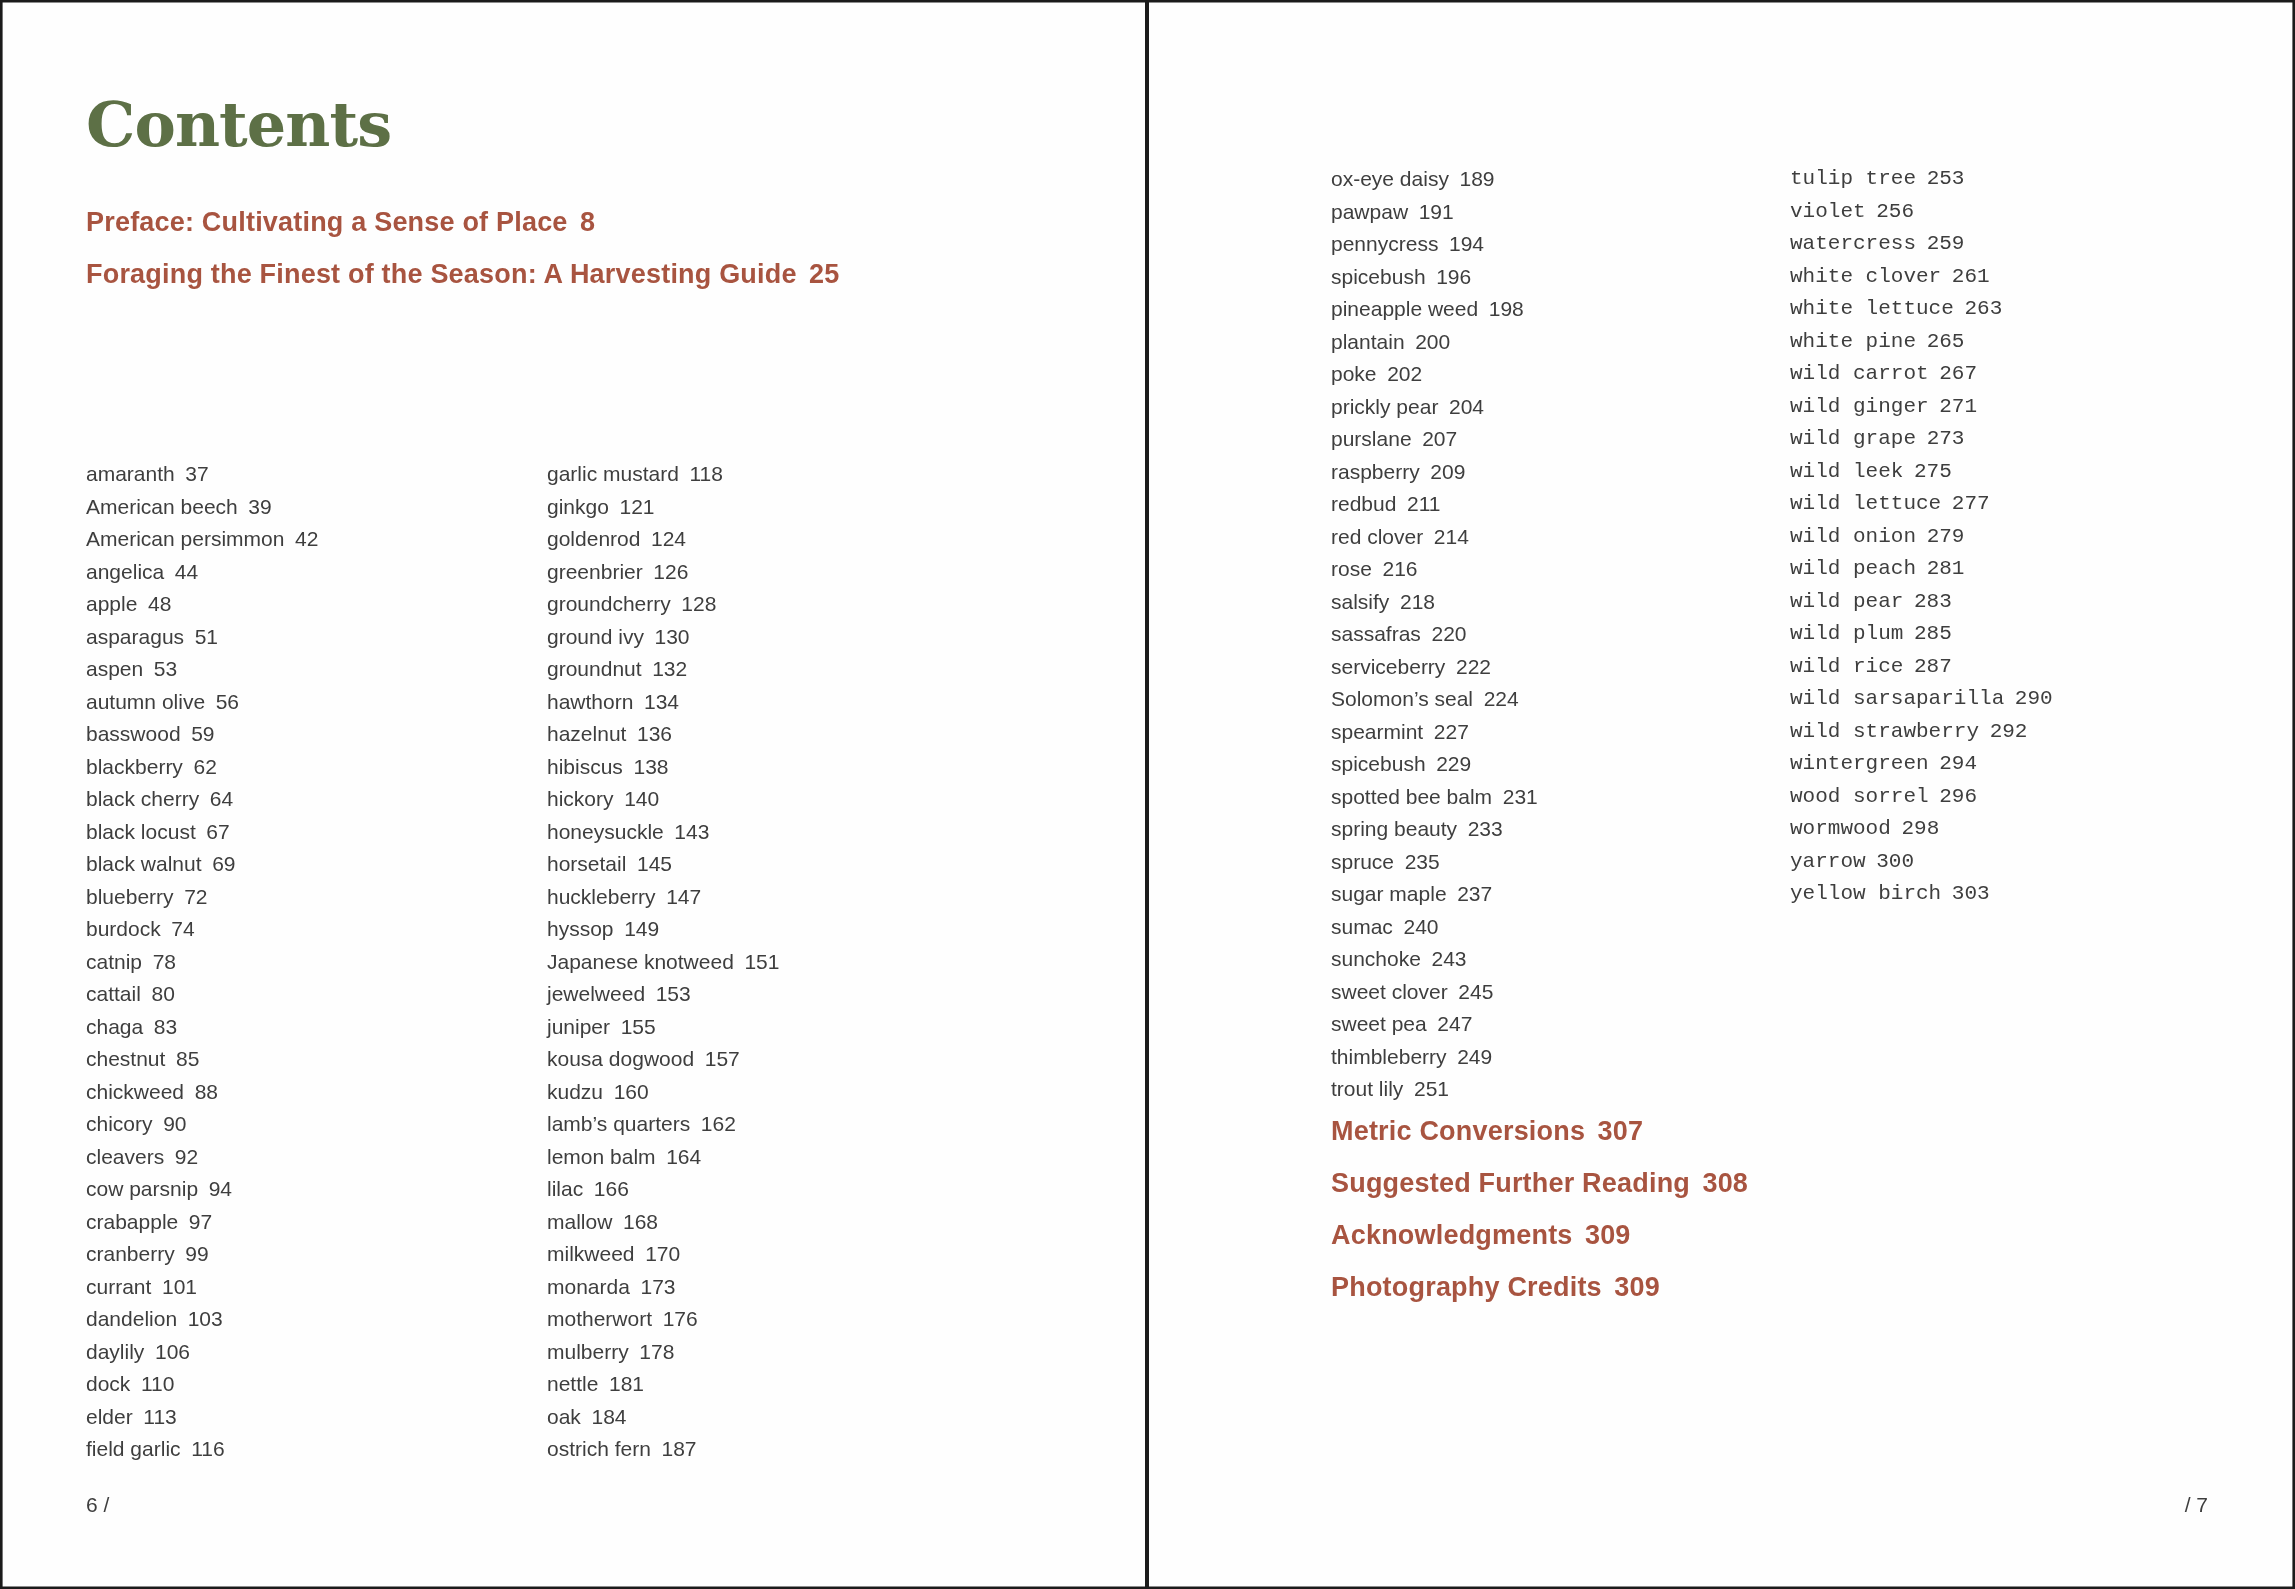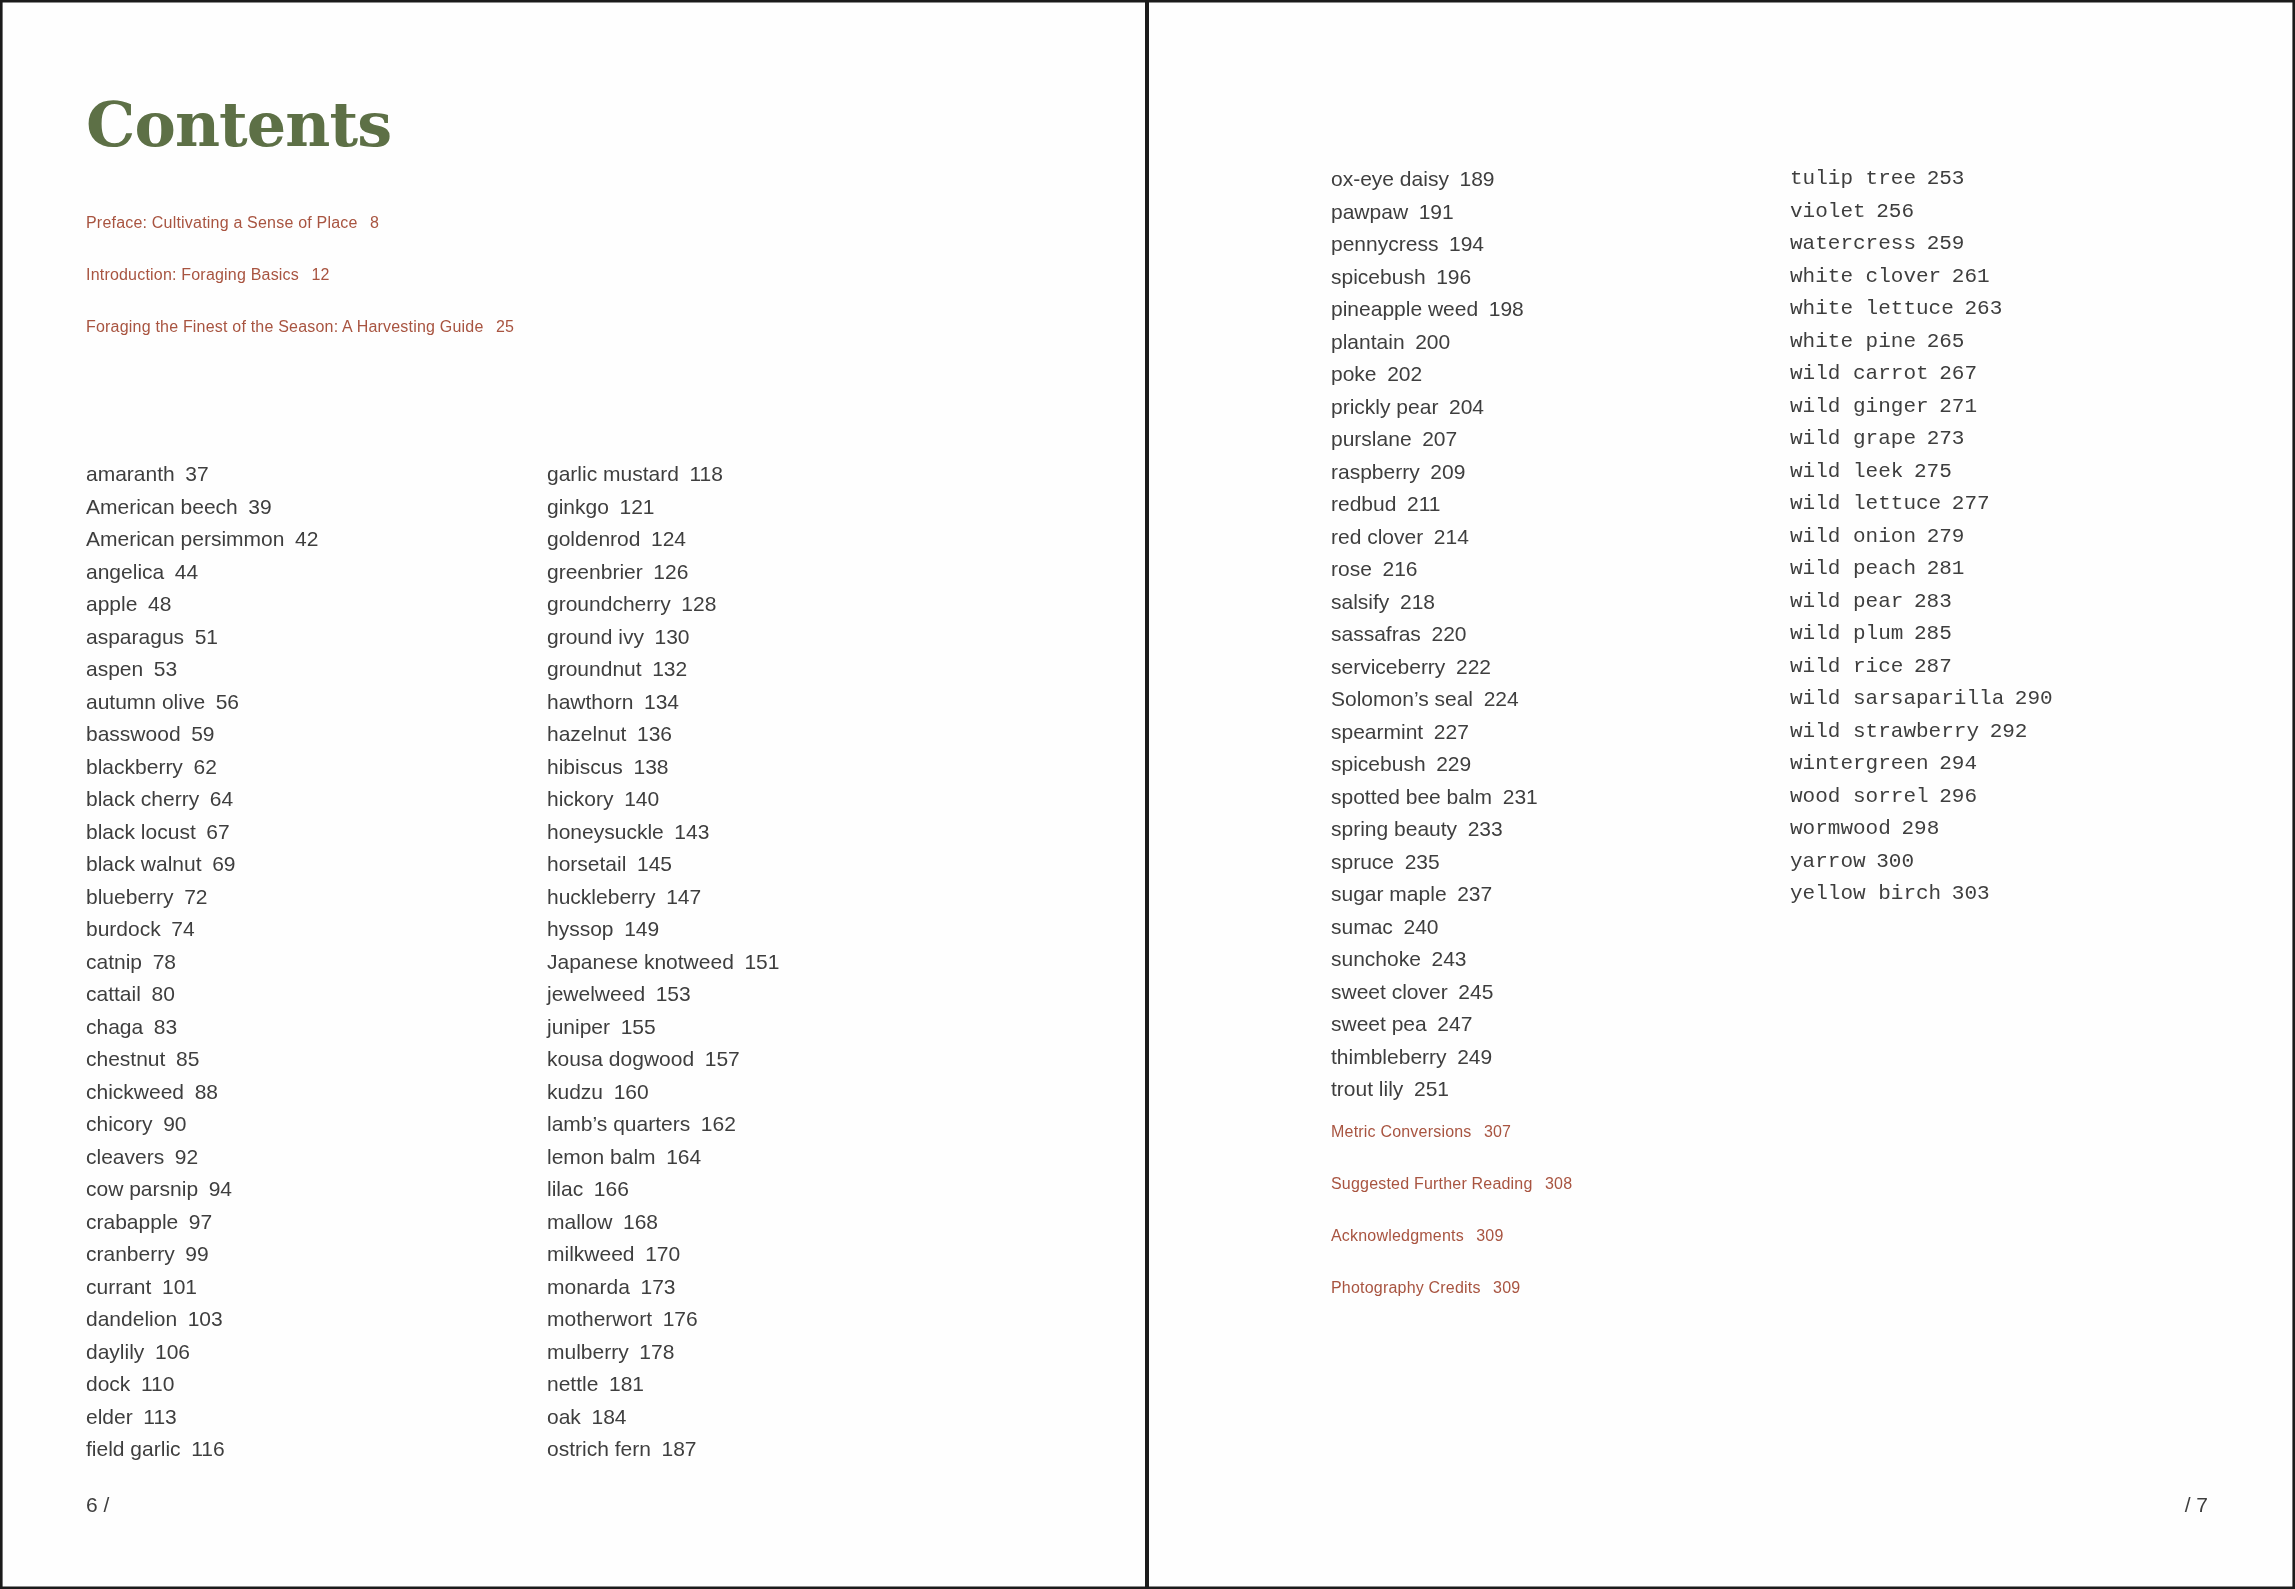--- a/index.html
+++ b/index.html
@@ -24,23 +24,23 @@
     left:86px; top:94px;
     font-family:"DejaVu Serif", serif;
     font-size:62px;
     line-height:1;
     letter-spacing:-0.9px;
     color:var(--title-green, #5d7046);
   }
   .front-matter { position:absolute; left:86px; top:208px; }
   .fm-entry, .bm-entry {
     height:52px;
-    font-size:16px;
+    font-size:27px;
     line-height:29px;
-    font-weight:400;
+    font-weight:700;
     letter-spacing:0.2px;
     color:var(--heading-red, #a85440);
     white-space:nowrap;
   }
   .fm-entry .entry-page, .bm-entry .entry-page { margin-left:12.4px; }
   .col { position:absolute;margin-top:24px; }
   .col-l1 { left:86px;  top:437px; }
   .col-l2 { left:547px; top:437px; }
   .col-r1 { left:1331px; top:142px; }
   .col-r2 { left:1790px; top:142px;font-family:Liberation Mono, monospace; }
@@ -64,21 +64,20 @@
 </head>
 <body>
 
 <div class="canvas">
 
   <div class="page left-page">
     <h1 class="page-title">Contents</h1>
 
     <div class="front-matter">
         <div class="fm-entry"><span class="entry-label">Preface: Cultivating a Sense of Place</span><span class="entry-page">8</span></div>
-        <div class="fm-entry"><span class="entry-label">Introduction: Foraging Basics</span><span class="entry-page">12</span></div>
         <div class="fm-entry"><span class="entry-label">Foraging the Finest of the Season: A Harvesting Guide</span><span class="entry-page">25</span></div>
       </div>
 
     <div class="col col-l1">
         <div class="plant-entry"><span class="entry-label">amaranth</span><span class="entry-page">37</span></div>
         <div class="plant-entry"><span class="entry-label">American beech</span><span class="entry-page">39</span></div>
         <div class="plant-entry"><span class="entry-label">American persimmon</span><span class="entry-page">42</span></div>
         <div class="plant-entry"><span class="entry-label">angelica</span><span class="entry-page">44</span></div>
         <div class="plant-entry"><span class="entry-label">apple</span><span class="entry-page">48</span></div>
         <div class="plant-entry"><span class="entry-label">asparagus</span><span class="entry-page">51</span></div>

